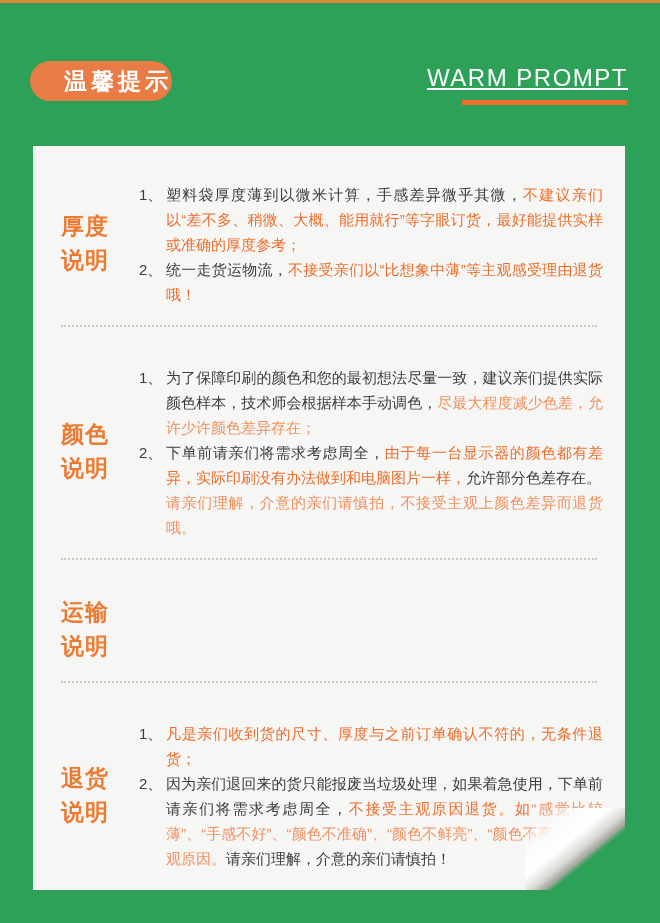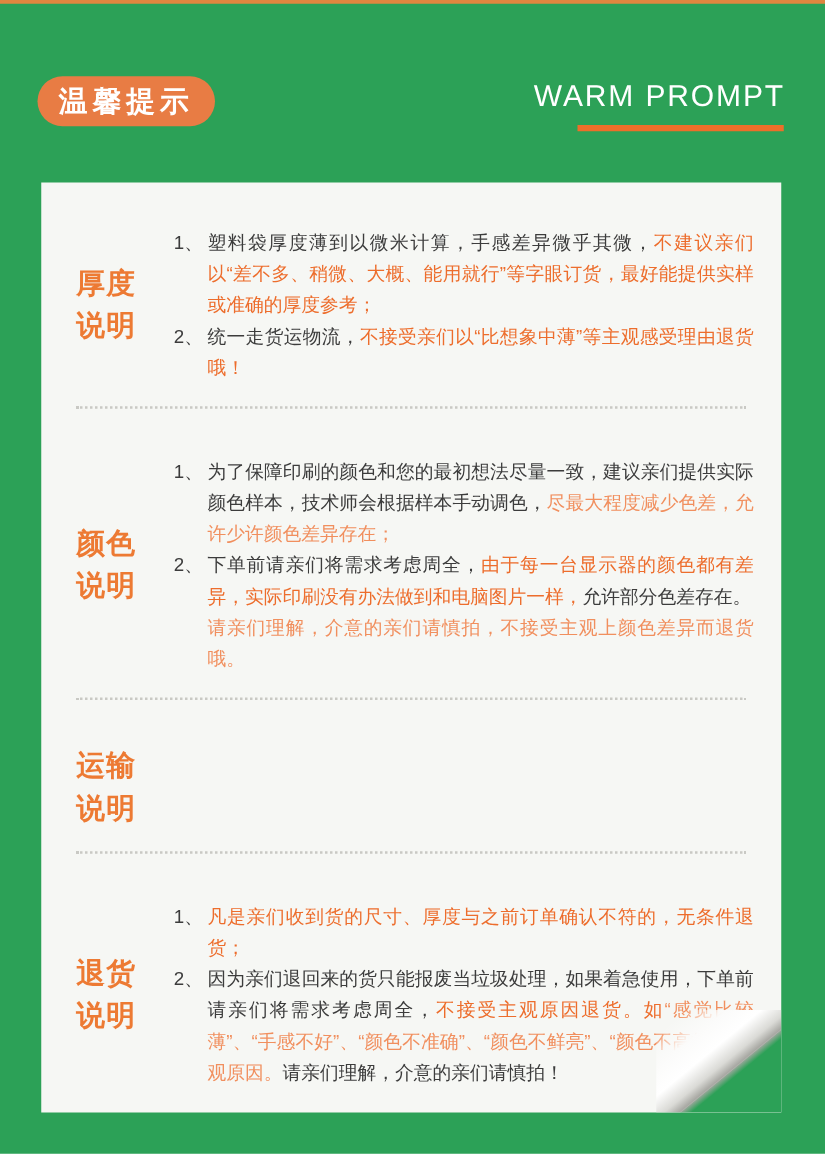--- a/index.html
+++ b/index.html
@@ -27,27 +27,28 @@
     background:var(--top-strip);
   }
   .badge{
     position:absolute;left:30px;top:61px;
     width:142px;height:40px;
     background:var(--badge-bg);
     border-radius:21px;
     color:#ffffff;
     font-size:23px;font-weight:bold;
     letter-spacing:4px;
-    text-align:center;line-height:40px;
+    text-align:right;line-height:40px;
   }
   .subtitle{
     position:absolute;top:64px;right:32px;
     color:#ffffff;
     font-size:24px;font-weight:400;
     letter-spacing:1.5px;
+    text-decoration:underline;
   }
   .subtitle-bar{
     position:absolute;top:100px;right:33px;
     width:165px;height:5px;
     background:var(--underline);
   }
   .card{
     position:absolute;left:33px;top:146px;
     width:592px;height:744px;
     background:var(--card-bg);

